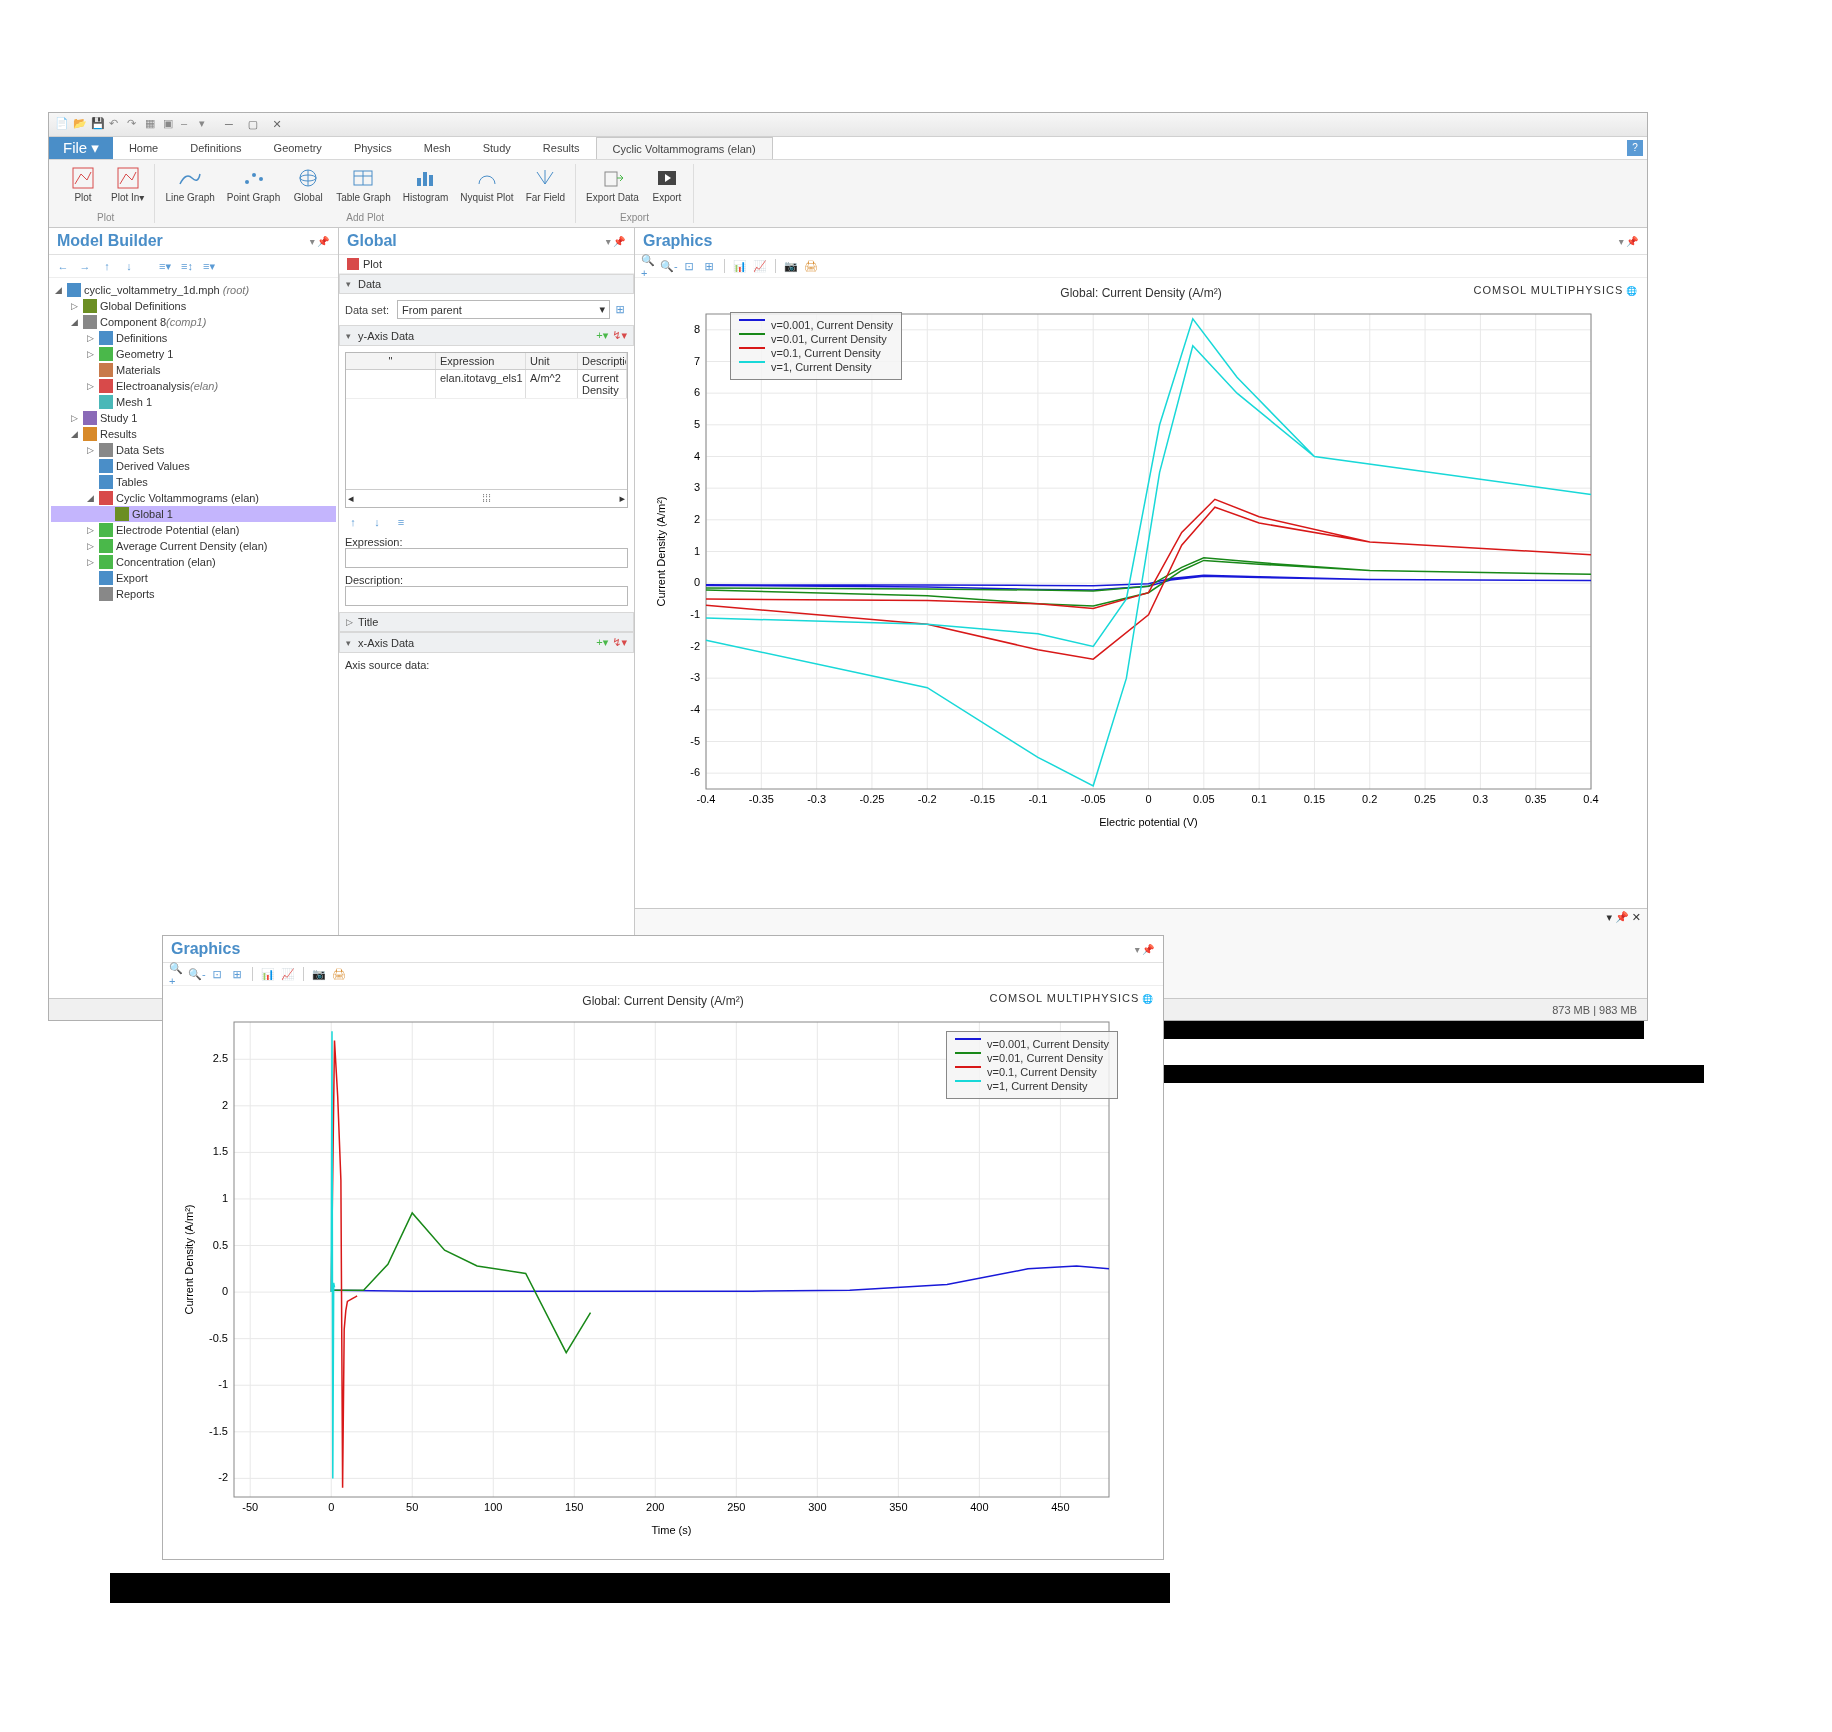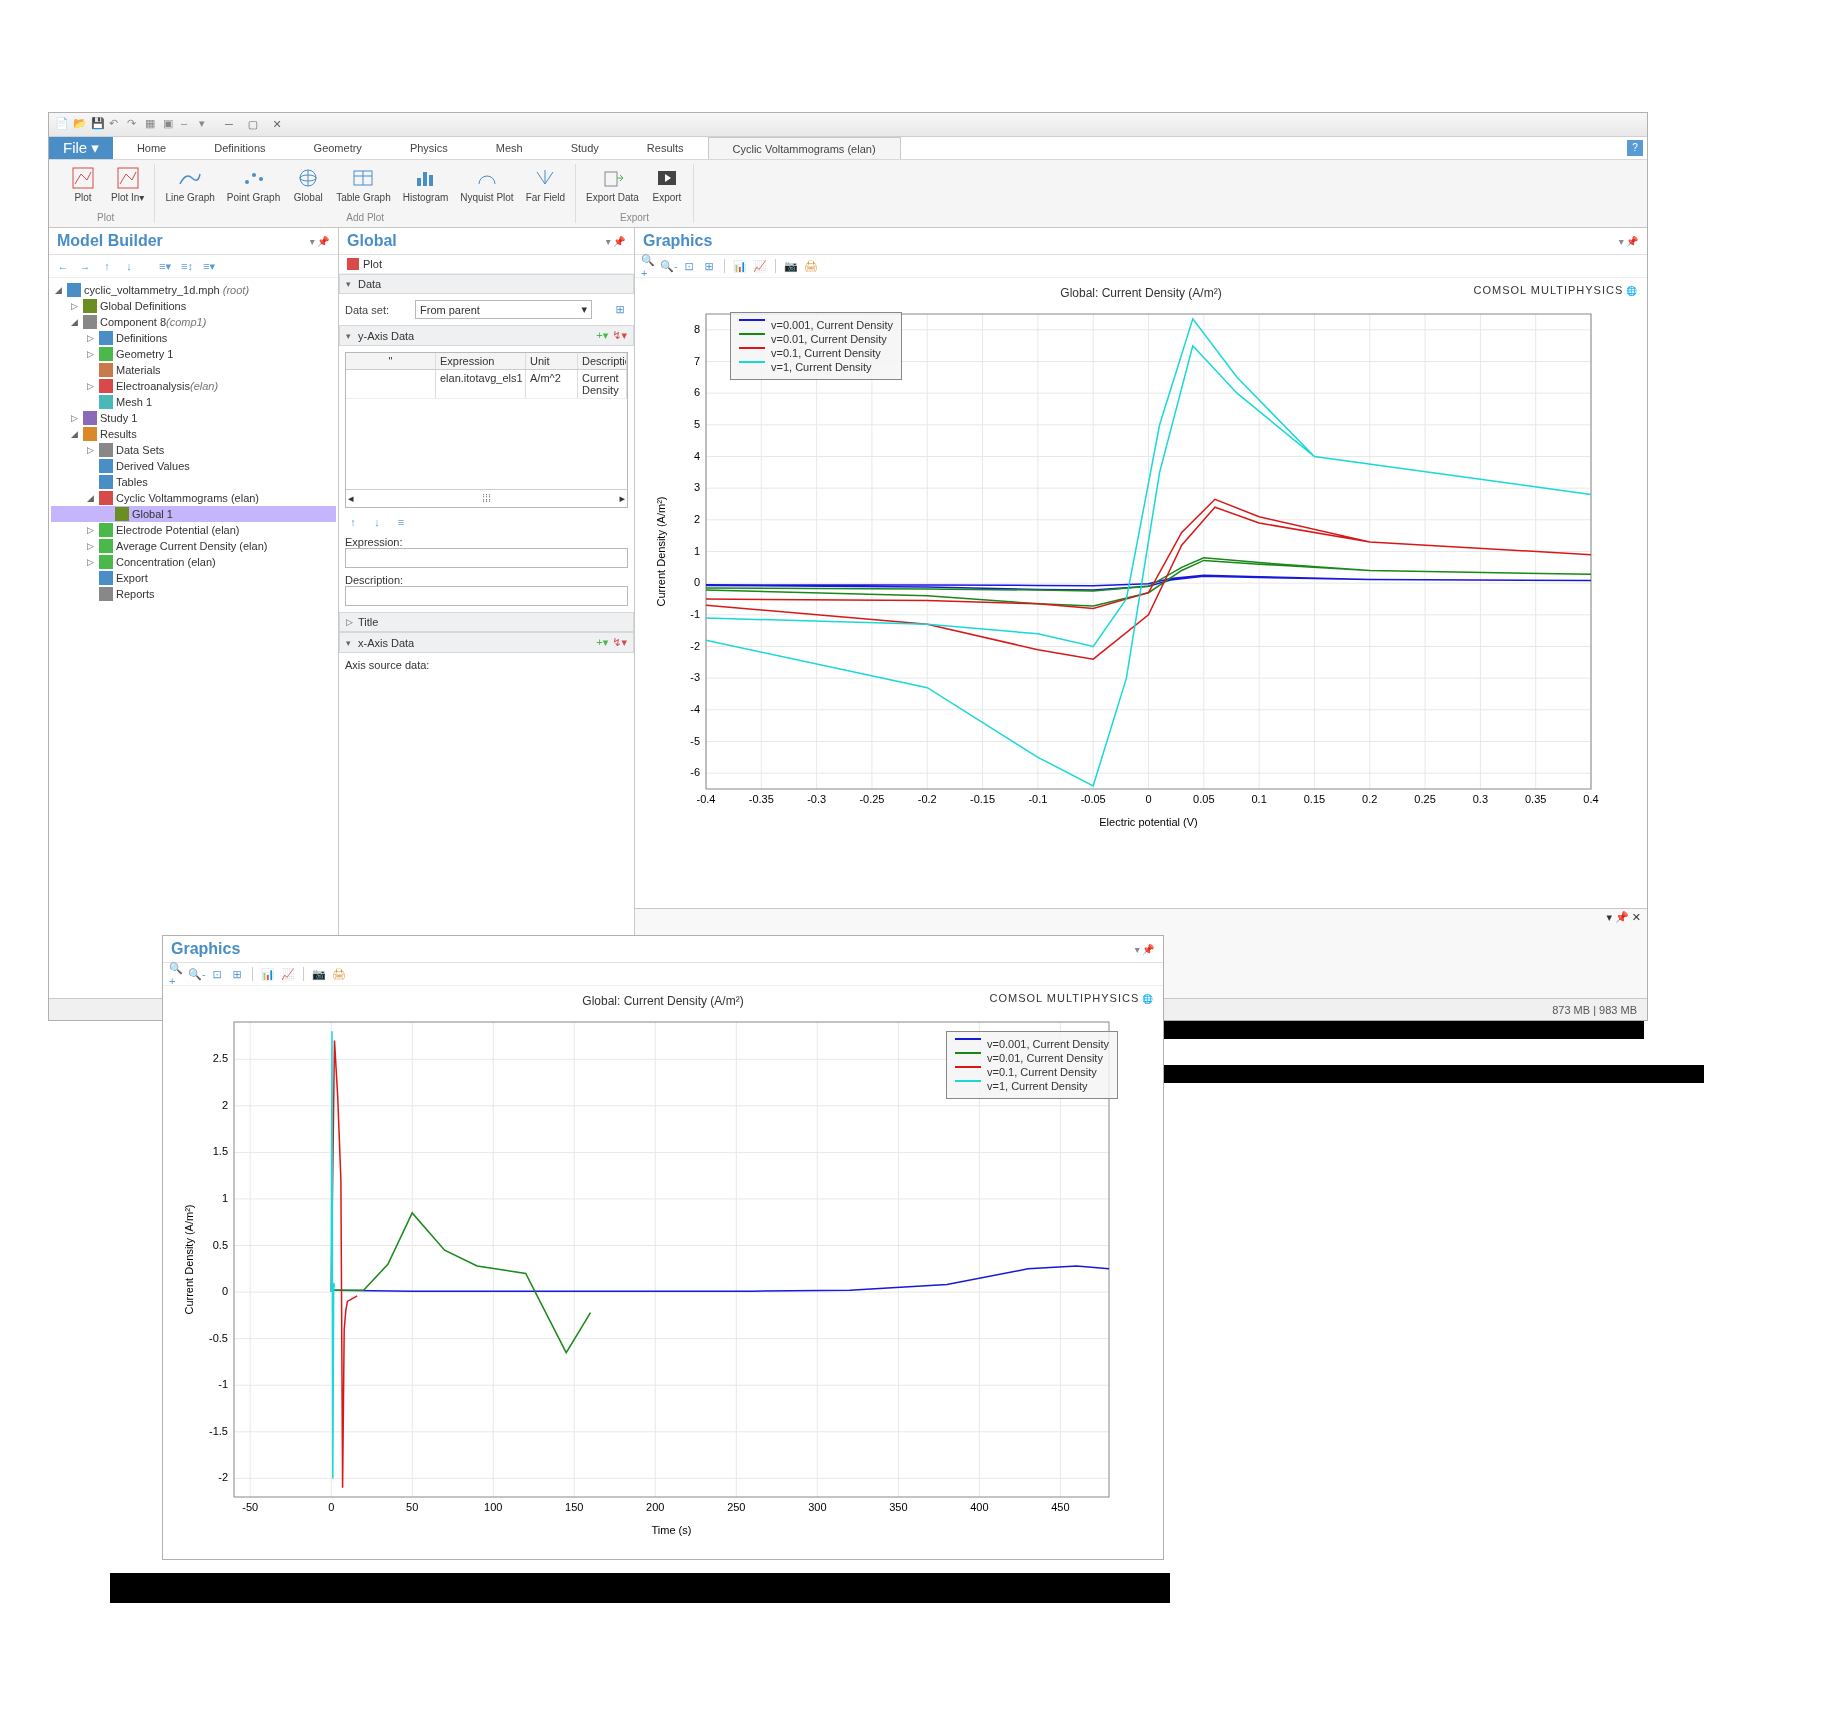--- a/index.html
+++ b/index.html
@@ -4,21 +4,21 @@
 <style>
 *{box-sizing:border-box;margin:0;padding:0;font-family:"Segoe UI",Arial,sans-serif;font-size:11px;color:#333}
 body{background:transparent;width:1832px;height:1732px;position:relative}
 .app-window{position:absolute;left:48px;top:112px;width:1600px;height:909px;background:#fff;border:1px solid #b0b0b0;display:flex;flex-direction:column}
 .titlebar{height:24px;background:linear-gradient(#f7f7f7,#e8e8e8);border-bottom:1px solid #d0d0d0;display:flex;align-items:center;padding:0 6px}
 .titlebar .left-icons span{display:inline-block;width:16px;height:16px;margin-right:2px}
 .titlebar .title{flex:1;text-align:center;font-size:11px;color:#555}
 .titlebar .win-controls span{display:inline-block;width:24px;text-align:center;color:#666}
 .menubar{height:23px;background:#fff;border-bottom:1px solid #d8d8d8;display:flex;align-items:stretch}
 .file-menu{background:#4a8ec8;color:#fff;padding:4px 14px;display:flex;align-items:center;font-size:15px}
-.menu-item{padding:4px 24px;display:flex;align-items:center;color:#444;border-right:0}
+.menu-item{padding:4px 16px;display:flex;align-items:center;color:#444;border-right:0}
 .menu-item.active{background:#f5f5f5;border:1px solid #c8c8c8;border-bottom:none}
 .help-icon{margin-left:auto;width:16px;height:16px;background:#5b9bd5;color:#fff;text-align:center;line-height:16px;margin-right:4px;margin-top:3px;font-size:10px}
 .ribbon{height:68px;background:#f5f5f5;border-bottom:1px solid #c8c8c8;display:flex;padding:4px 8px;gap:0}
 .ribbon-group{display:flex;flex-direction:column;align-items:center;border-right:1px solid #ddd;padding:0 8px}
 .ribbon-items{display:flex;gap:8px;flex:1;align-items:flex-start}
 .ribbon-btn{display:flex;flex-direction:column;align-items:center;gap:2px;padding:2px;cursor:pointer;min-width:36px}
 .ribbon-btn .ic{width:24px;height:24px;display:flex;align-items:center;justify-content:center}
 .ribbon-btn .lbl{font-size:10px;text-align:center;line-height:11px;color:#444}
 .ribbon-group-label{font-size:10px;color:#888;text-align:center;margin-top:auto}
 .main{flex:1;display:flex;overflow:hidden}
@@ -32,21 +32,21 @@
 .tree{padding:4px 2px;overflow:auto;flex:1;font-size:11px}
 .tree-node{display:flex;align-items:center;padding:1px 2px;white-space:nowrap;cursor:pointer}
 .tree-node .exp{width:12px;color:#666;font-size:9px}
 .tree-node .tic{width:14px;height:14px;margin-right:3px;display:inline-block}
 .tree-node.sel{background:#c4b5fd}
 .tree .lvl0{padding-left:4px}.tree .lvl1{padding-left:20px}.tree .lvl2{padding-left:36px}.tree .lvl3{padding-left:52px}
 .section-bar{background:#eef0f2;border:1px solid #d8d8d8;padding:3px 6px;display:flex;align-items:center;font-size:11px;color:#444;cursor:pointer}
 .section-bar .arrow{width:12px;font-size:9px;color:#666}
 .section-bar .section-tools{margin-left:auto;display:flex;gap:4px}
 .settings-body{padding:6px;display:flex;flex-direction:column;gap:6px}
-.form-row{display:flex;align-items:center;gap:20px}
+.form-row{display:flex;align-items:center;gap:2px}
 .form-row label{font-size:11px;color:#444;min-width:50px}
 .combo{flex:1;border:1px solid #b8b8b8;background:#fff;padding:2px 4px;display:flex;align-items:center;justify-content:space-between;font-size:11px}
 .data-table{border:1px solid #b8b8b8;background:#fff;font-size:10.5px}
 .data-table .hdr{display:flex;background:#f4f4f4;border-bottom:1px solid #ccc}
 .data-table .row{display:flex;border-bottom:1px solid #eee}
 .data-table .cell{padding:2px 4px;border-right:1px solid #ddd;overflow:hidden}
 .data-table .c1{width:90px}.data-table .c2{width:52px}.data-table .c3{flex:1}
 .text-input{border:1px solid #b8b8b8;padding:3px;width:100%;background:#fff}
 .graphics-panel{flex:1;display:flex;flex-direction:column}
 .graphics-toolbar{padding:3px 6px;display:flex;gap:4px;align-items:center;border-bottom:1px solid #eee}

